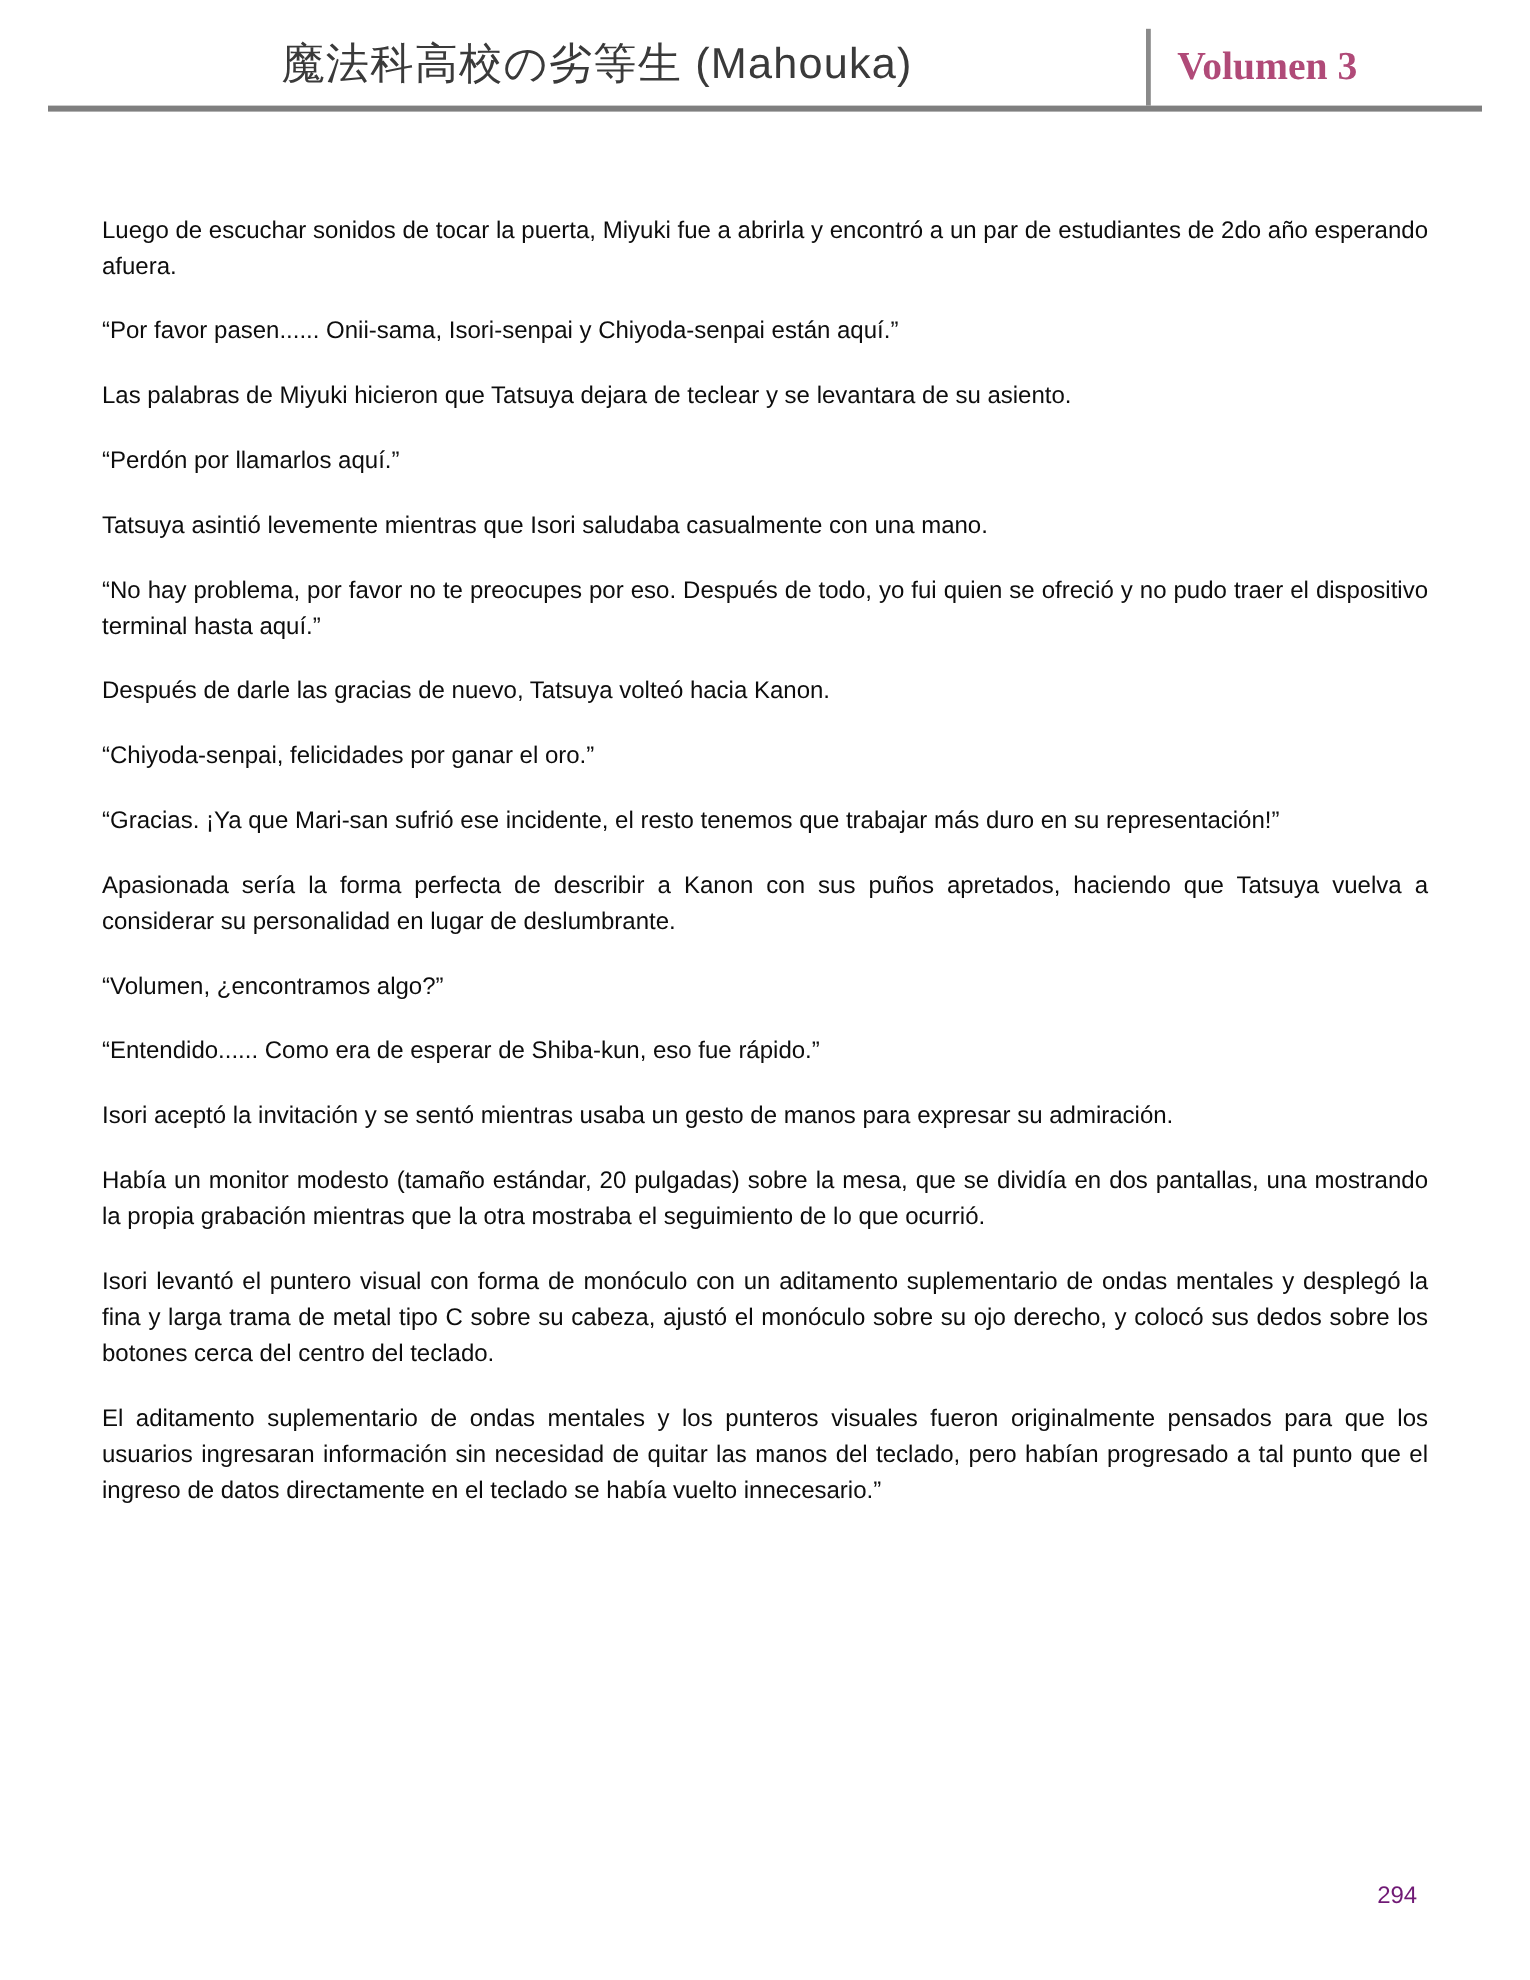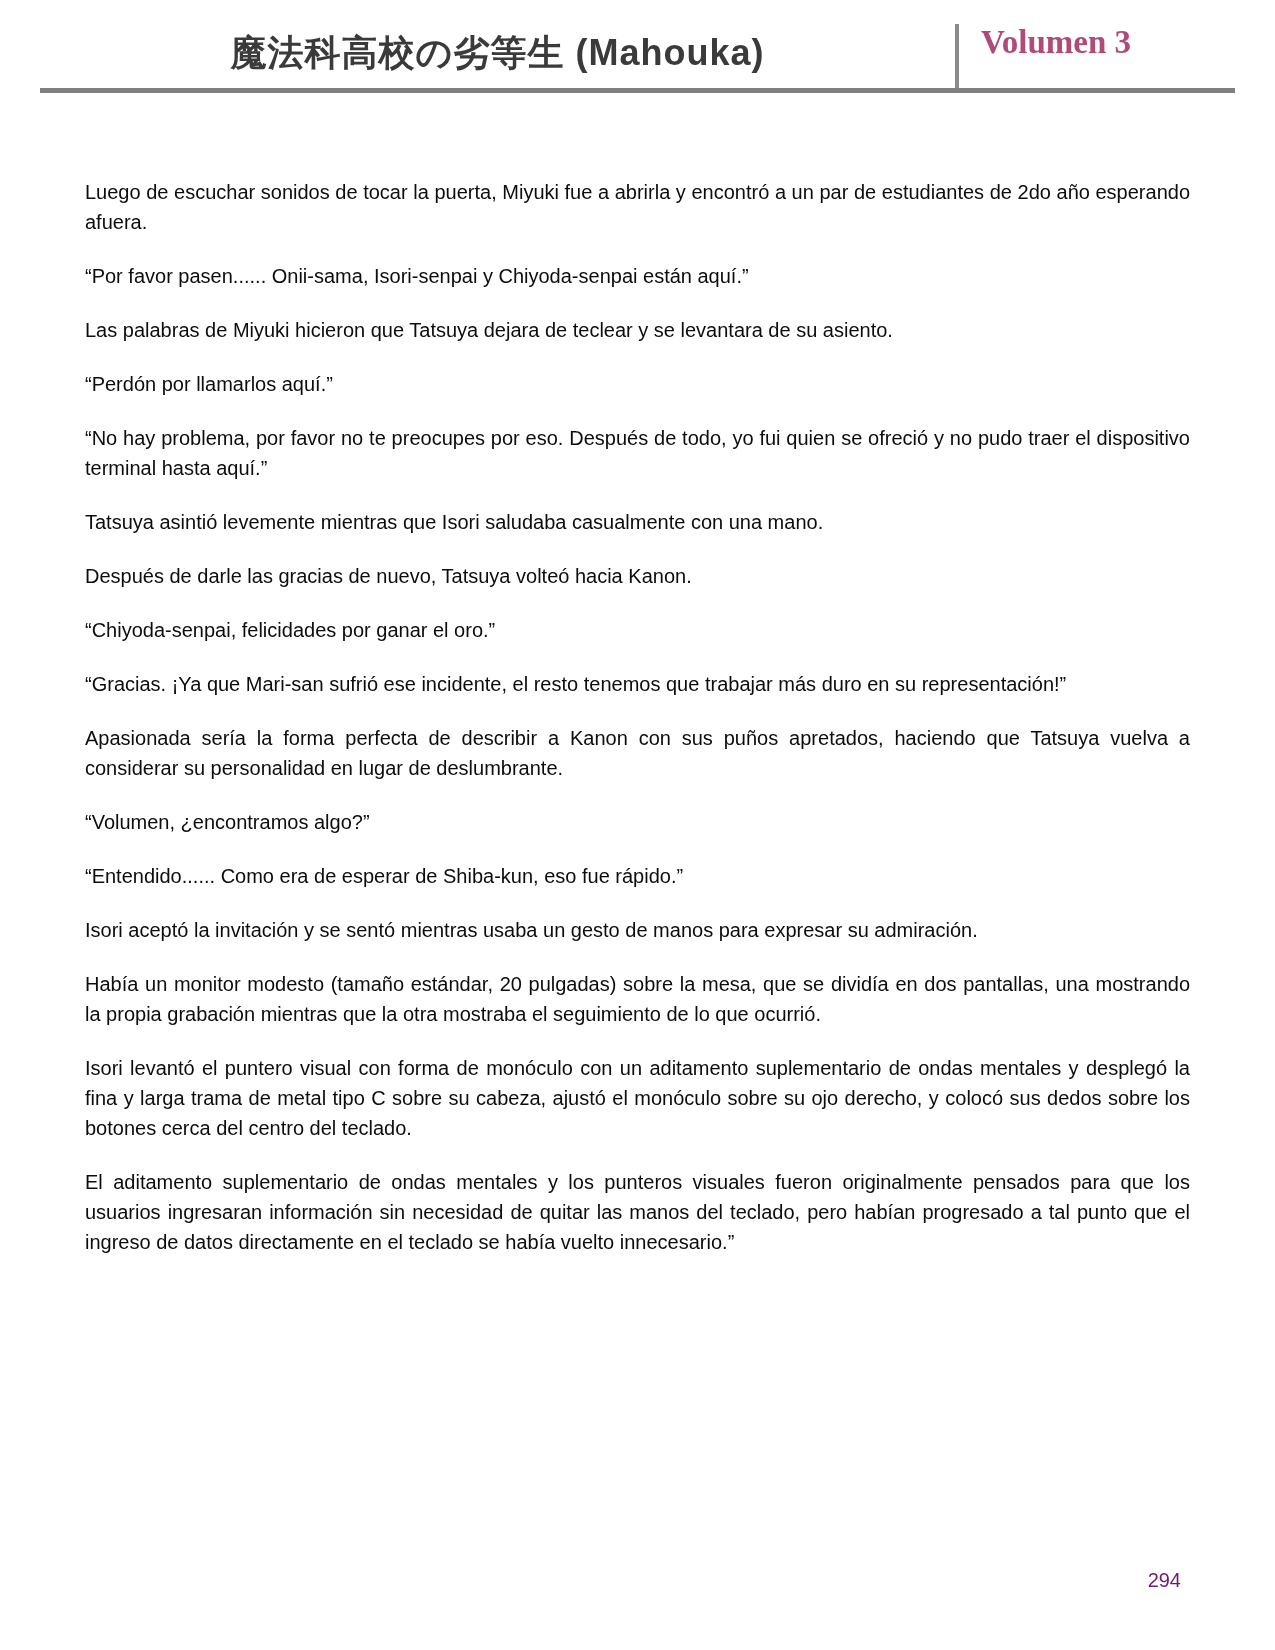--- a/index.html
+++ b/index.html
@@ -18,31 +18,31 @@
     display: flex;
     align-items: flex-end;
     margin: 0 40px;
     border-bottom: 5px solid #7f7f7f;
     height: 93px;
   }
   .header-title {
     flex: 1;
     text-align: center;
     font-size: 36px;
-    font-weight: bold;
+    font-weight: normal;
     color: #3a3a3a;
     padding-bottom: 10px;
     letter-spacing: 1px;
     white-space: nowrap;
   }
   .header-volume {
     align-self: flex-end;
     height: 64px;
     display: flex;
-    align-items: flex-start;
+    align-items: center;
     border-left: 4px solid #8a8a8a;
     padding-left: 22px;
     width: 280px;
   }
   .volume-label {
     font-family: "Liberation Serif", serif;
     font-size: 33px;
     font-weight: bold;
     color: #b04a78;
     white-space: nowrap;
@@ -77,22 +77,22 @@
     <div class="header-volume">
       <span class="volume-label">Volumen 3</span>
     </div>
   </div>
 
   <div class="content">
       <p class="para">Luego de escuchar sonidos de tocar la puerta, Miyuki fue a abrirla y encontró a un par de estudiantes de 2do año esperando afuera.</p>
       <p class="para">“Por favor pasen...... Onii-sama, Isori-senpai y Chiyoda-senpai están aquí.”</p>
       <p class="para">Las palabras de Miyuki hicieron que Tatsuya dejara de teclear y se levantara de su asiento.</p>
       <p class="para">“Perdón por llamarlos aquí.”</p>
+      <p class="para">Tatsuya asintió levemente mientras que Isori saludaba casualmente con una mano.</p>
       <p class="para">“No hay problema, por favor no te preocupes por eso. Después de todo, yo fui quien se ofreció y no pudo traer el dispositivo terminal hasta aquí.”</p>
-      <p class="para">Tatsuya asintió levemente mientras que Isori saludaba casualmente con una mano.</p>
       <p class="para">Después de darle las gracias de nuevo, Tatsuya volteó hacia Kanon.</p>
       <p class="para">“Chiyoda-senpai, felicidades por ganar el oro.”</p>
       <p class="para">“Gracias. ¡Ya que Mari-san sufrió ese incidente, el resto tenemos que trabajar más duro en su representación!”</p>
       <p class="para">Apasionada sería la forma perfecta de describir a Kanon con sus puños apretados, haciendo que Tatsuya vuelva a considerar su personalidad en lugar de deslumbrante.</p>
       <p class="para">“Volumen, ¿encontramos algo?”</p>
       <p class="para">“Entendido...... Como era de esperar de Shiba-kun, eso fue rápido.”</p>
       <p class="para">Isori aceptó la invitación y se sentó mientras usaba un gesto de manos para expresar su admiración.</p>
       <p class="para">Había un monitor modesto (tamaño estándar, 20 pulgadas) sobre la mesa, que se dividía en dos pantallas, una mostrando la propia grabación mientras que la otra mostraba el seguimiento de lo que ocurrió.</p>
       <p class="para">Isori levantó el puntero visual con forma de monóculo con un aditamento suplementario de ondas mentales y desplegó la fina y larga trama de metal tipo C sobre su cabeza, ajustó el monóculo sobre su ojo derecho, y colocó sus dedos sobre los botones cerca del centro del teclado.</p>
       <p class="para">El aditamento suplementario de ondas mentales y los punteros visuales fueron originalmente pensados para que los usuarios ingresaran información sin necesidad de quitar las manos del teclado, pero habían progresado a tal punto que el ingreso de datos directamente en el teclado se había vuelto innecesario.”</p>

